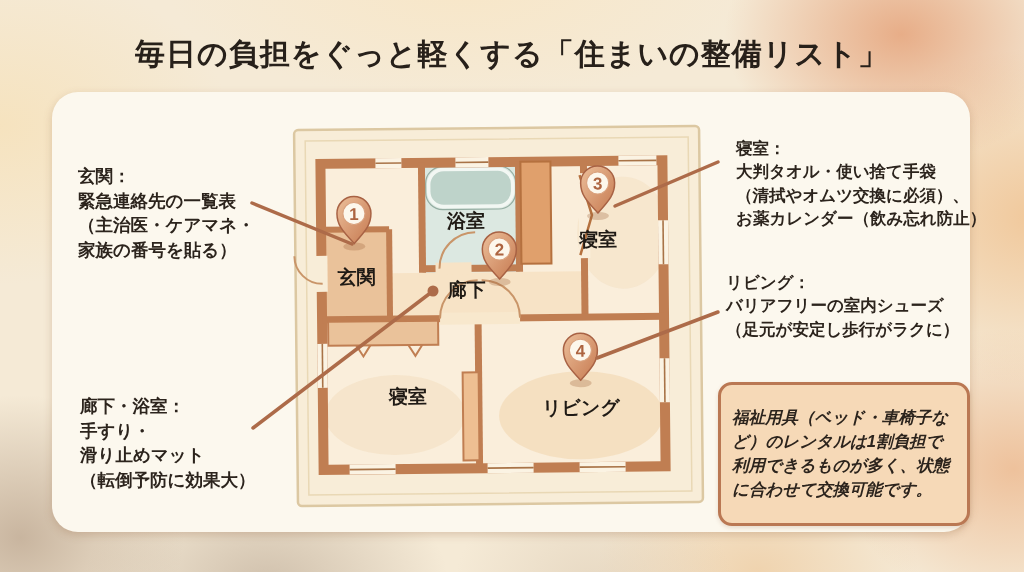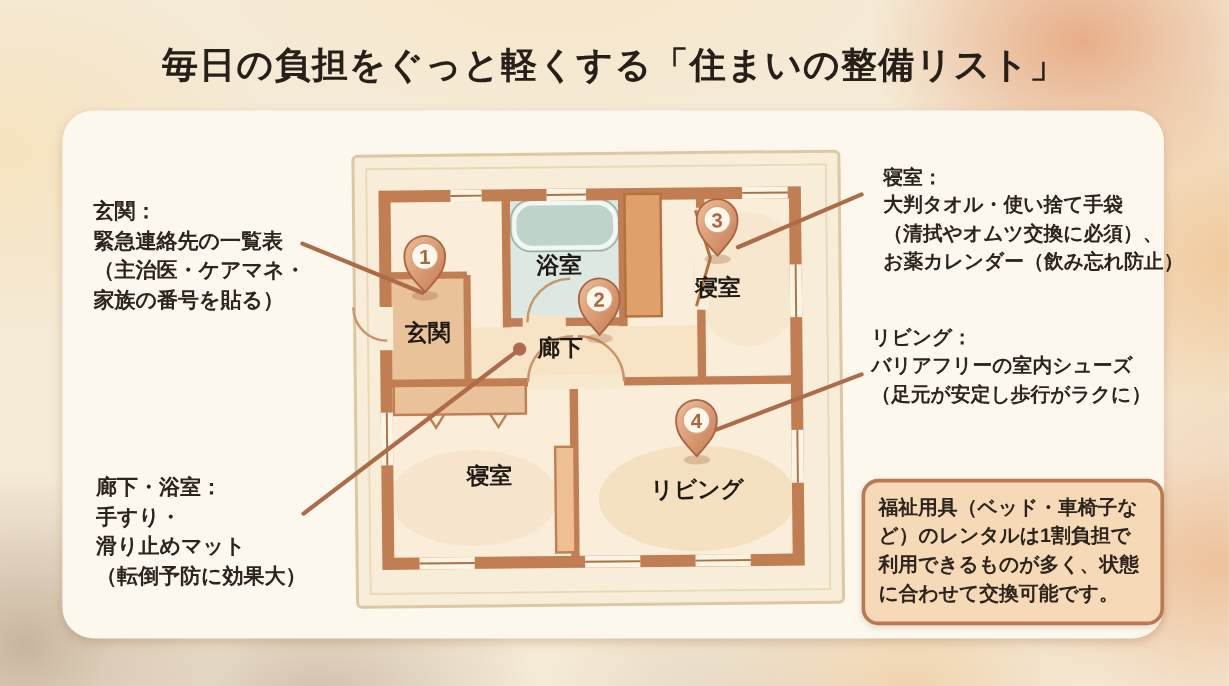--- a/index.html
+++ b/index.html
@@ -26,24 +26,25 @@
   .title{
     position:absolute;left:0;top:34px;width:1024px;text-align:center;
     font-size:30px;font-weight:700;color:#27201a;letter-spacing:1px;
   }
   .ann{
     position:absolute;white-space:pre-line;color:#2c241d;font-weight:700;
     font-size:17.5px;line-height:1.4;
   }
   .ann.small{font-size:16.5px;line-height:1.42;}
   .infobox{
-    position:absolute;left:718px;top:399px;width:252px;box-sizing:border-box;
+    position:absolute;left:718px;top:382px;width:252px;box-sizing:border-box;
     background:#f6d9b7;border:3px solid #ba7853;border-radius:14px;
-    padding:10px 11px;color:#2c241d;font-weight:700;font-size:16.5px;line-height:1.45;
+    padding:21px 11px;color:#2c241d;font-weight:700;font-size:16.5px;line-height:1.45;
     box-shadow:0 2px 4px rgba(150,105,70,.2);
+    font-style:italic;
   }
   .overlay{position:absolute;left:0;top:0;pointer-events:none;}
   .plan{position:absolute;left:290px;top:114px;}
   text{font-family:"Liberation Sans","DejaVu Sans",sans-serif;}
 </style>
 </head>
 <body>
 
 <div class="panel"></div>
 

